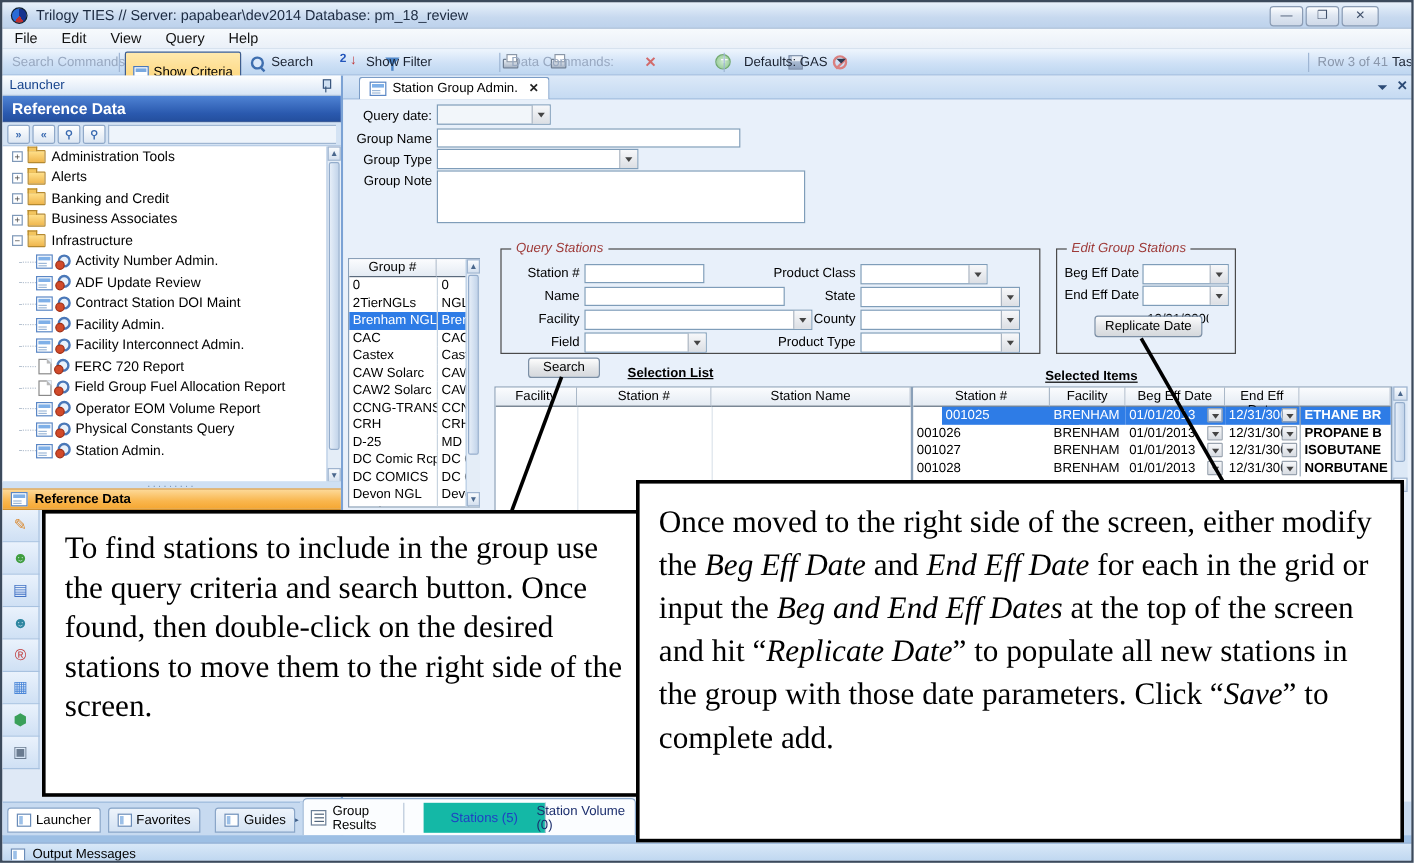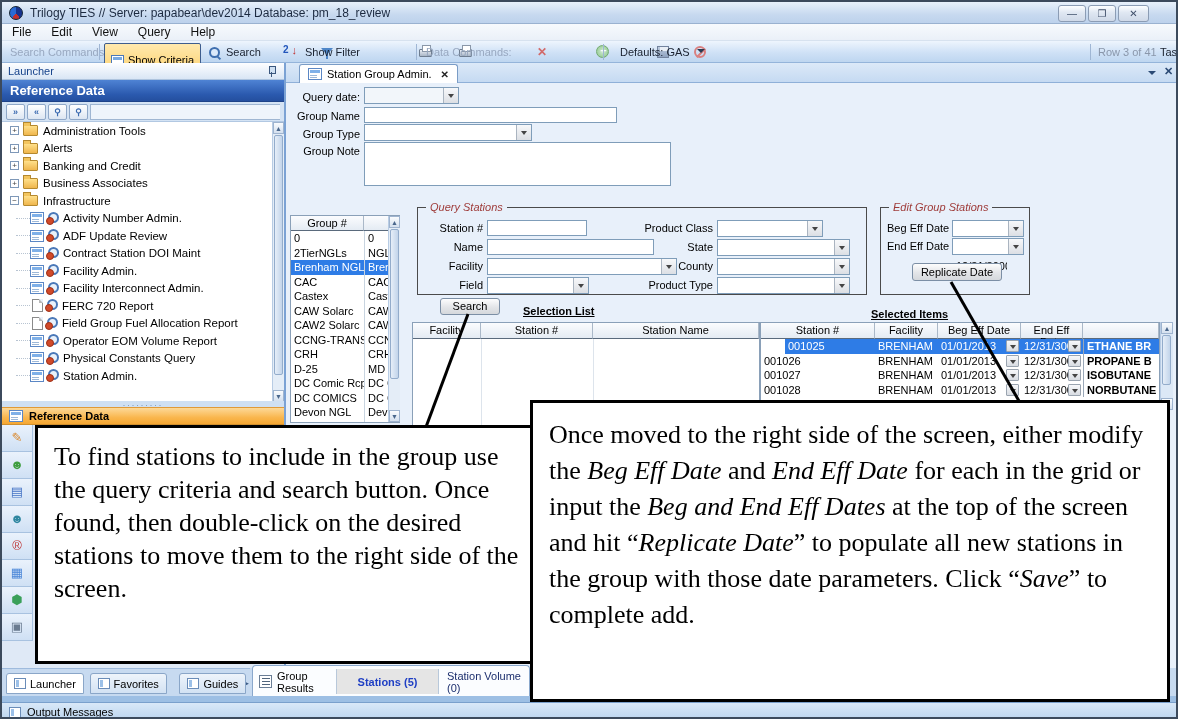--- a/index.html
+++ b/index.html
@@ -518,21 +518,21 @@
     <span class="sb-thumb" style="top:13px;height:50px;"></span>
     <span class="sb-arrow" style="bottom:0;">▼</span>
   </div>
 
   <div class="abs" style="left:248px;top:666px;width:928px;height:28px;background:#c7daf0;"></div>
   <div class="bottom-tabs-panel" id="bottom-tabs">
       <span class="btab sep" style="left: 2px; width: 82px;">
         <span class="ico-listpage"></span>
         <span>Group Results</span>
       </span>
-      <span class="btab sep" style="left: 84px; width: 102px; background: #e5e5e5; font-weight: bold;">
+      <span class="btab sep" style="left: 100px; width: 102px; background: #14b8a6;">
         <span style="color: rgb(31, 63, 196);">Stations (5)</span>
       </span>
       <span class="btab" style="left: 190px; width: 85px;">
         <span style="color: rgb(28, 47, 110);">Station Volume (0)</span>
       </span>
     </div>
   <div class="hscroll-stub"></div>
 
   <div class="abs bottom-band"></div>
   <div class="abs statusbar">

